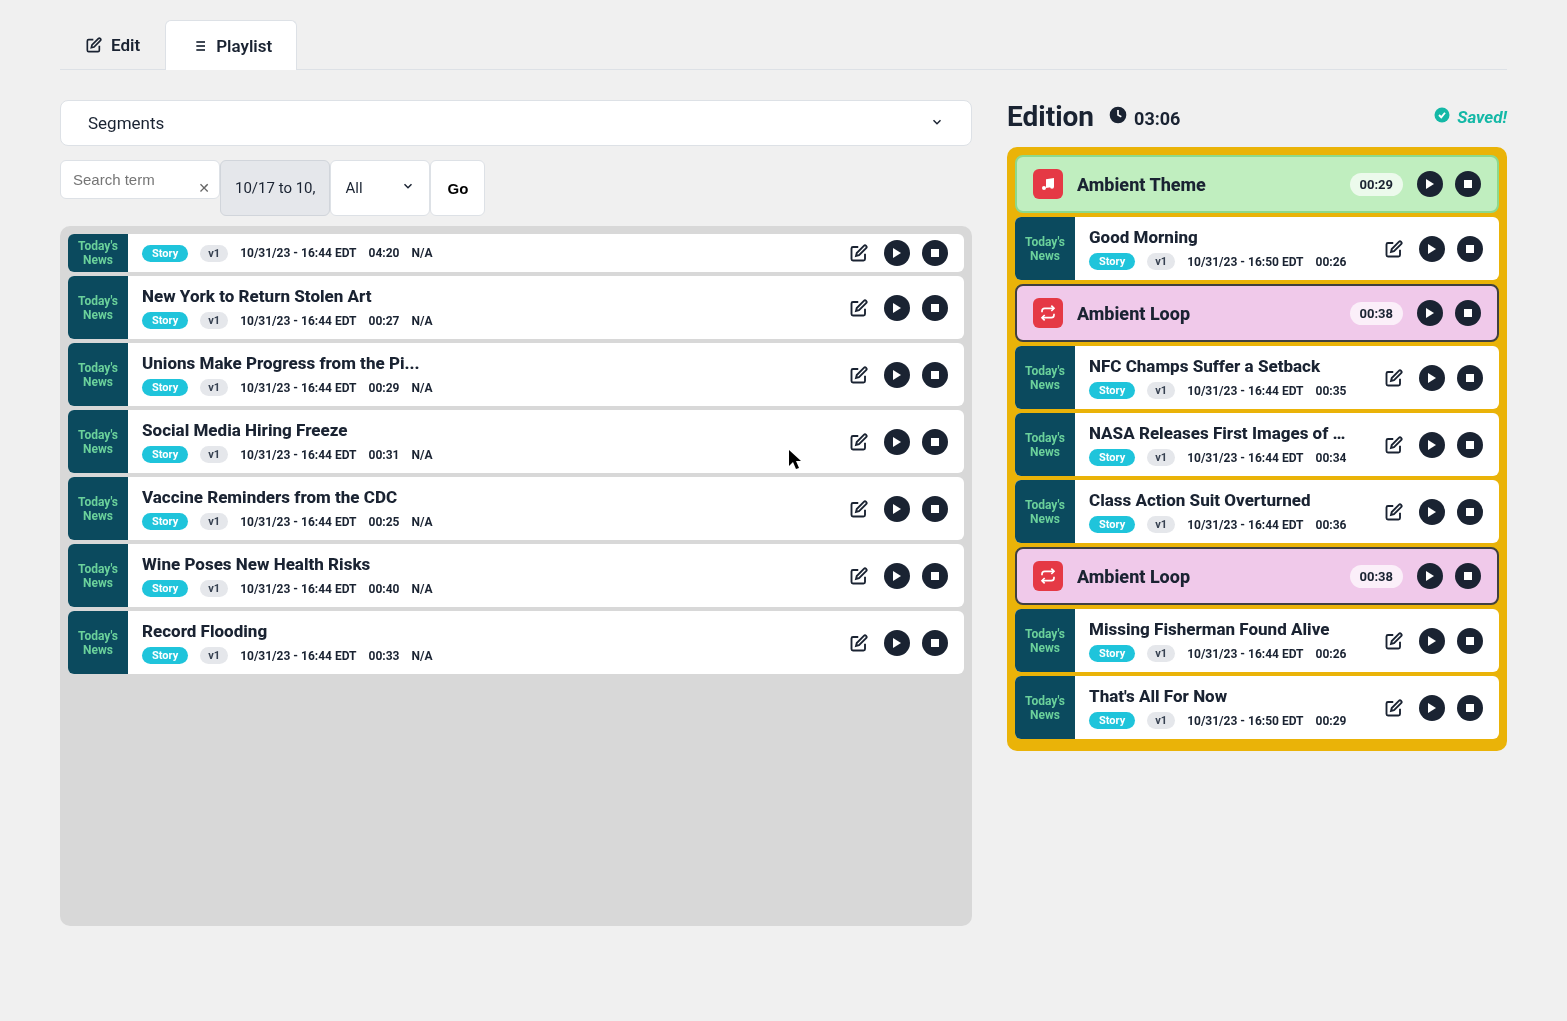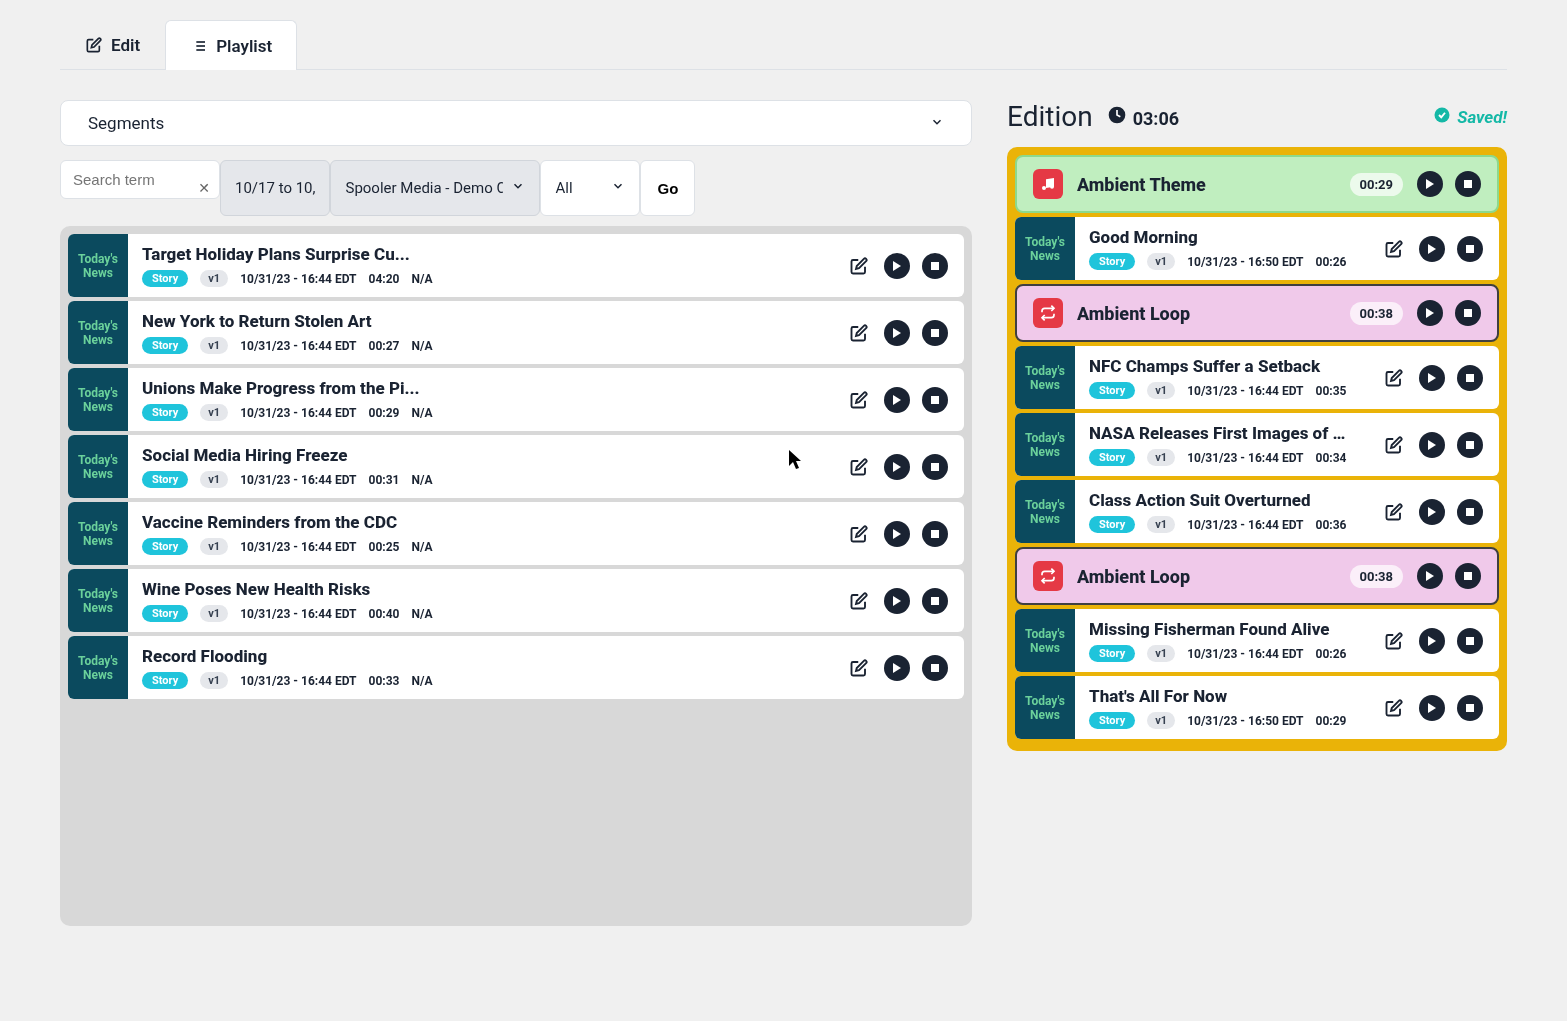--- a/index.html
+++ b/index.html
@@ -217,21 +217,21 @@
   align-items: center;
   justify-content: space-between;
   margin-bottom: 14px;
 }
 .edition-title-row {
   display: flex;
   align-items: center;
   gap: 14px;
 }
 .edition-title {
-  font-weight: 400;
+  font-weight: 700;
   font-size: 28px;
   color: #1a2332;
 }
 .duration-pill {
   display: flex;
   align-items: flex-end;
   gap: 6px;
   font-weight: 700;
   font-size: 18px;
 }
@@ -333,47 +333,38 @@
       </div>
 
       <div class="filter-row">
         <div class="search-box">
           <input type="text" placeholder="Search term" style="">
           <span class="clear">✕</span>
         </div>
         <div class="filter-pill">
           <span>10/17 to 10,</span>
         </div>
-        <div class="filter-pill with-chevron">
-          <span style="overflow:hidden;text-overflow:clip;white-space:nowrap;">Spooler Media - Demo C</span>
-          <span>
-            <svg class="chevron-down" viewBox="0 0 24 24" fill="none" stroke="currentColor" stroke-width="2.5">
-                <polyline points="6 9 12 15 18 9"></polyline>
-              </svg>
-          </span>
-        </div>
         <div class="filter-select">
           <span>All</span>
           <span>
             <svg class="chevron-down" viewBox="0 0 24 24" fill="none" stroke="currentColor" stroke-width="2.5">
                 <polyline points="6 9 12 15 18 9"></polyline>
               </svg>
           </span>
         </div>
         <button class="go-btn">Go</button>
       </div>
 
       <div class="card-list" id="segments-list">
           <div class="card">
             <div class="thumb">
               <span class="line1">Today's</span>
               <span>News</span>
             </div>
     <div class="card-body">
-      <div class="card-title">Target Holiday Plans Surprise Cu...</div>
       <div class="card-meta">
         <span class="badge-story">Story</span>
         <span class="badge-version">v1</span>
         <span class="meta-txt">10/31/23 - 16:44 EDT</span>
         <span class="meta-txt">04:20</span>
         <span class="meta-txt">N/A</span>
       </div>
     </div>
             <div class="card-actions">
     <span class="icon-btn">

